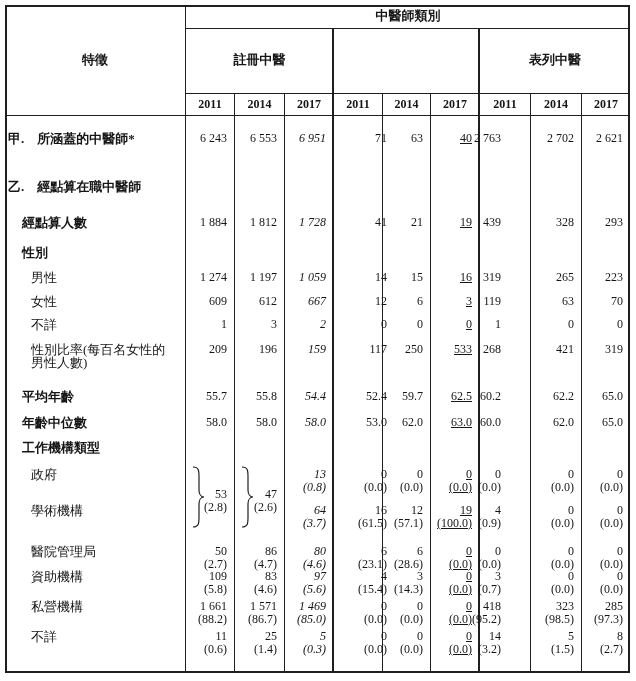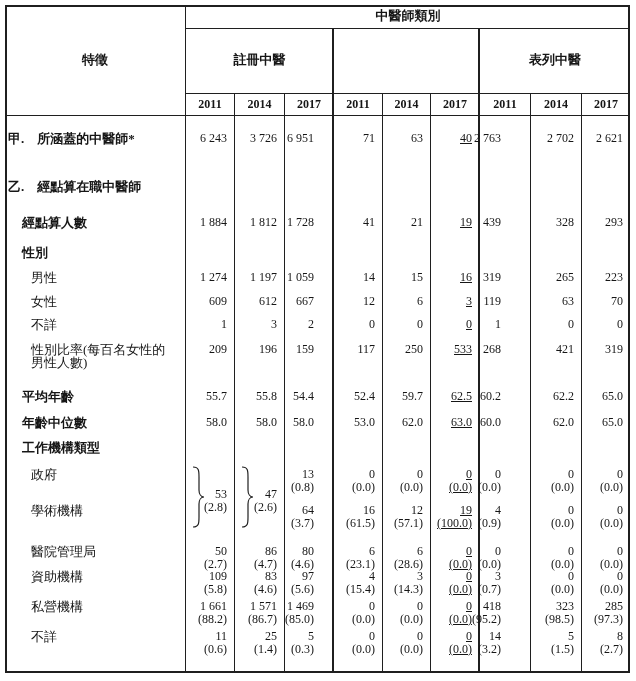--- a/index.html
+++ b/index.html
@@ -14,22 +14,22 @@
   
   .row{position:absolute;left:0;top:0;width:636px;height:0;}
   .lab{position:absolute;top:0;font-size:13px;line-height:13px;white-space:pre-line;}
   .lab0{left:8px;}
   .lab1{left:22px;}
   .lab2{left:31px;}
   .b{font-weight:bold;}
   .num{position:absolute;top:0;font-size:12px;line-height:13px;text-align:right;white-space:pre-line;}
   .c0{left:186px;width:41px;}
   .c1{left:235px;width:42px;}
-  .c2{left:273px;width:41px;}
-  .c3{left:334px;width:41px;}
+  .c2{left:285px;width:41px;font-style:italic;}
+  .c3{left:334px;width:41px;padding-left:12px;}
   .c4{left:383px;width:40px;}
   .c5{left:431px;width:41px;text-decoration:underline;}
   .c6{left:458px;width:43px;}
   .c7{left:531px;width:43px;}
   .c8{left:582px;width:41px;}
   .brace{position:absolute;top:466px;}
 </style>
 </head>
 <body>
 
@@ -62,21 +62,21 @@
   <div class="yr" style="left:334px;top:97px;width:48px">2011</div>
   <div class="yr" style="left:383px;top:97px;width:47px">2014</div>
   <div class="yr" style="left:431px;top:97px;width:48px">2017</div>
   <div class="yr" style="left:480px;top:97px;width:50px">2011</div>
   <div class="yr" style="left:531px;top:97px;width:50px">2014</div>
   <div class="yr" style="left:582px;top:97px;width:48px">2017</div>
 
   <div class="row" style="top:132px">
     <div class="lab lab0 b">甲.　所涵蓋的中醫師*</div>
     <div class="num c0">6 243</div>
-    <div class="num c1">3 726</div>
+    <div class="num c1">6 553</div>
     <div class="num c2">6 951</div>
     <div class="num c3">71</div>
     <div class="num c4">63</div>
     <div class="num c5">40</div>
     <div class="num c6">2 763</div>
     <div class="num c7">2 702</div>
     <div class="num c8">2 621</div>
   </div>
 
   <div class="row" style="top:180px">

